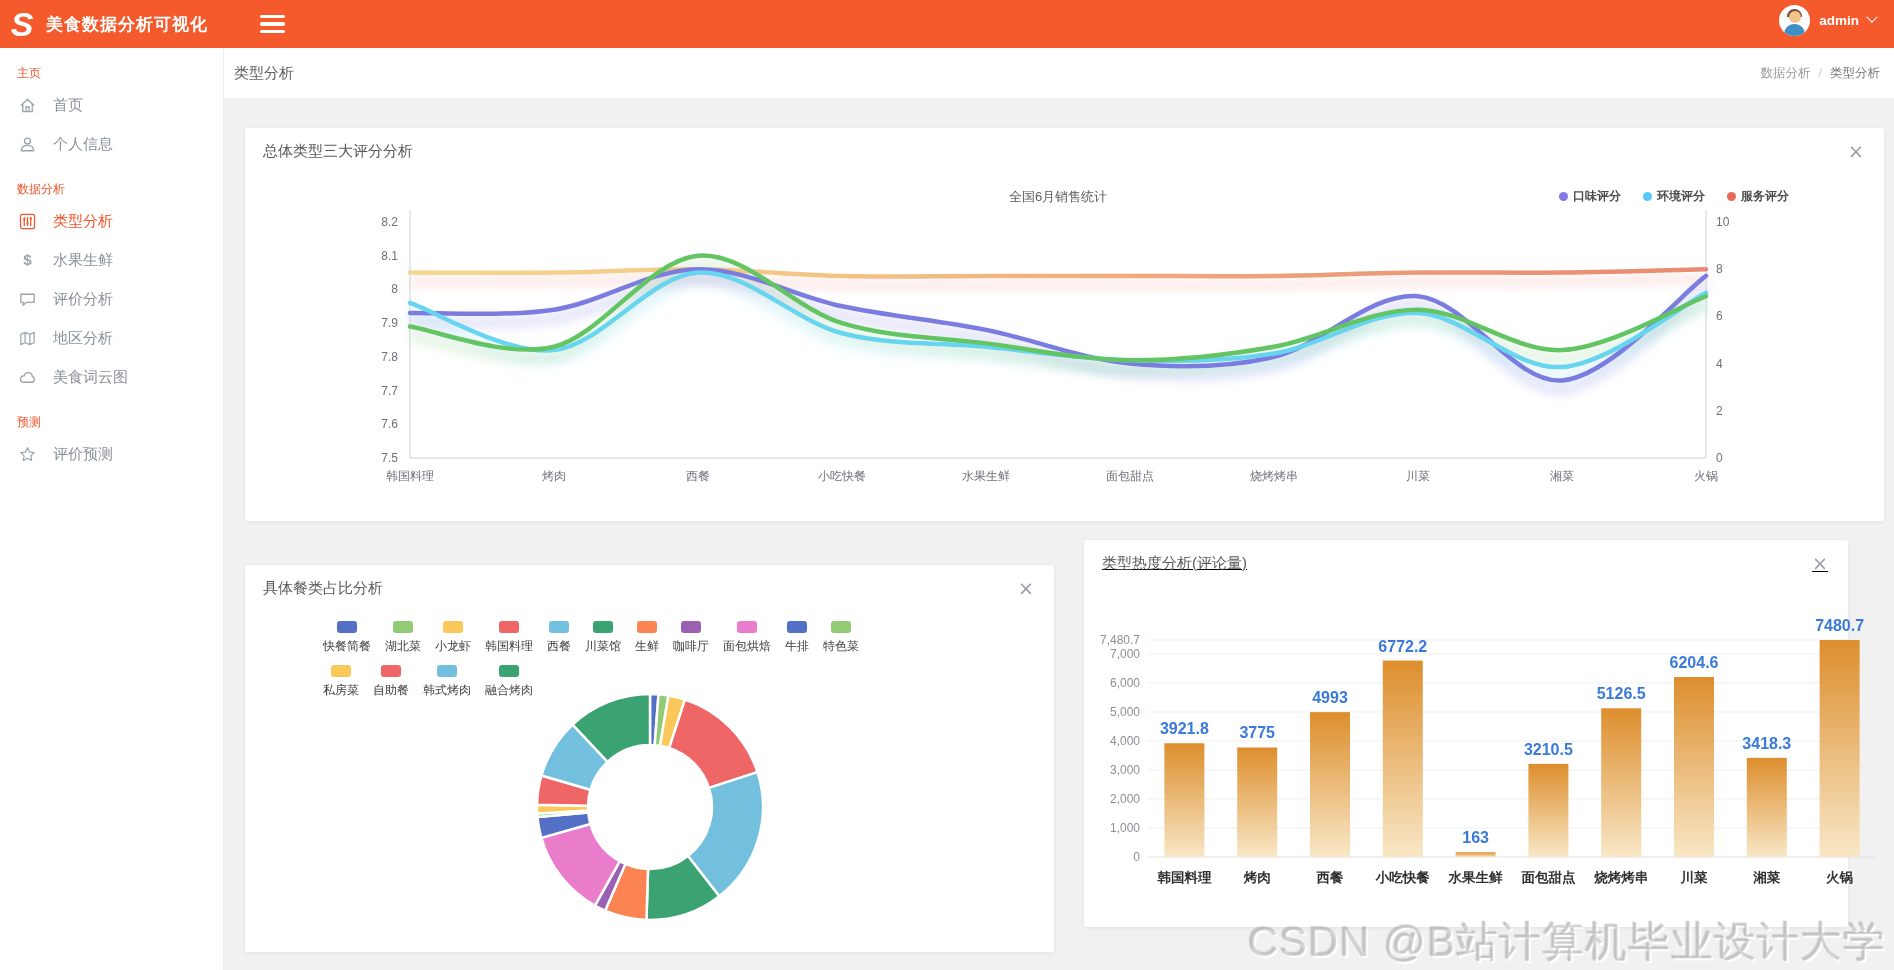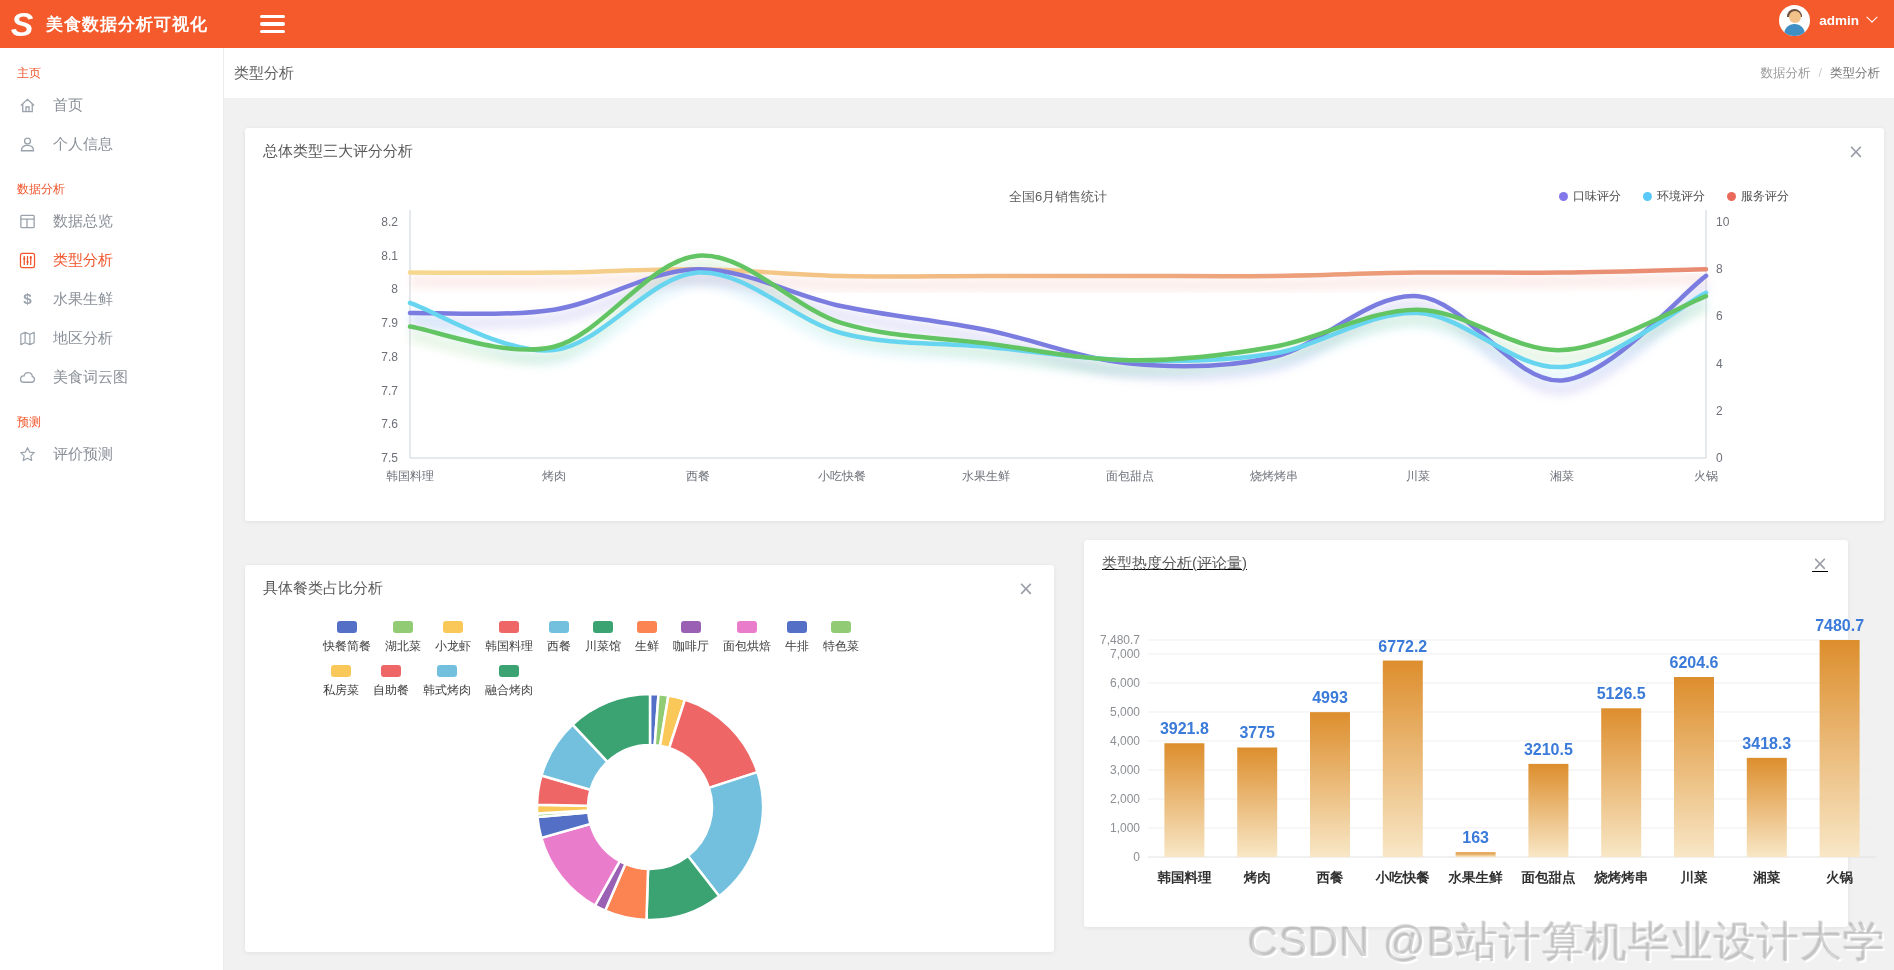--- a/index.html
+++ b/index.html
@@ -39,21 +39,21 @@
   .card{position:absolute;background:#fff;border-radius:3px;box-shadow:0 1px 5px rgba(0,0,0,.07);}
   .card-line{left:245px;top:128px;width:1639px;height:393px;}
   .card-pie{left:245px;top:565px;width:809px;height:387px;}
   .card-bar{left:1084px;top:540px;width:764px;height:387px;text-decoration:underline;}
   .card-head{height:46px;display:flex;align-items:center;justify-content:space-between;padding:0 20px 0 18px;}
   .card-title{color:#595959;font-size:15px;}
   .close-btn{color:#9a9ea6;font-size:19px;line-height:19px;cursor:pointer;font-family:"DejaVu Sans",sans-serif;}
   .chart-svg{position:absolute;left:0;top:44px;}
   svg text{font-family:"Liberation Sans","DejaVu Sans",sans-serif;}
   
-  .line-legend{position:absolute;top:60px;right:95px;display:flex;gap:22px;z-index:5;}
+  .line-legend{position:absolute;top:60px;right:95px;display:flex;gap:22px;z-index:5;font-weight:bold;}
   .lg-item{display:flex;align-items:center;gap:5px;font-size:12px;color:#4d4d4d;cursor:pointer;}
   .lg-dot{width:9px;height:9px;border-radius:50%;}
   
   .pie-legend{position:absolute;left:78px;top:56px;z-index:5;}
   .pie-legend .row{display:flex;gap:14px;margin-bottom:10px;}
   .pl-item{display:flex;align-items:center;gap:5px;font-size:12px;color:#3d3d3d;cursor:pointer;white-space:nowrap;flex-direction:column;}
   .pl-dot{width:20px;height:12px;border-radius:3px;}
   
   .watermark{position:absolute;right:8px;bottom:0px;z-index:50;font-size:42px;color:rgba(178,178,178,.55);
     text-shadow:2px 2px 1px rgba(255,255,255,.95), -1px -1px 1px rgba(110,110,110,.25);letter-spacing:1px;pointer-events:none;}
@@ -96,48 +96,47 @@
       <svg viewBox="0 0 20 20" width="19" height="19" fill="none" stroke="currentColor" stroke-width="1.4">
           <circle cx="10" cy="6.3" r="3.1"></circle>
           <path d="M3.6 16.6 C3.6 12.6 6.2 10.9 10 10.9 C13.8 10.9 16.4 12.6 16.4 16.6 Z"></path>
         </svg>
     </span>
     <span class="s-label">个人信息</span>
   </div>
 
   <div class="s-section">数据分析</div>
 
-  <div class="s-item">
-    <span class="s-ico">
-      <svg viewBox="0 0 20 20" width="19" height="19" fill="none" stroke="currentColor" stroke-width="1.4">
-          <rect x="3" y="3.5" width="14" height="13" rx="1"></rect>
-          <path d="M3 7.5 H17 M9.5 7.5 V16.5"></path>
-        </svg>
-    </span>
-    <span class="s-label">数据总览</span>
-  </div>
   <div class="s-item active">
     <span class="s-ico">
       <svg viewBox="0 0 20 20" width="19" height="19" fill="none" stroke="currentColor" stroke-width="1.3">
           <rect x="2.6" y="2.6" width="14.8" height="14.8" rx="2"></rect>
           <path d="M6.6 5.3 V14.7 M10 5.3 V14.7 M13.4 5.3 V14.7"></path>
           <circle cx="6.6" cy="8.2" r="1.2" fill="currentColor" stroke="none"></circle>
           <circle cx="10" cy="11.6" r="1.2" fill="currentColor" stroke="none"></circle>
           <circle cx="13.4" cy="7" r="1.2" fill="currentColor" stroke="none"></circle>
         </svg>
     </span>
     <span class="s-label">类型分析</span>
   </div>
   <div class="s-item">
     <span class="s-ico">
       <svg viewBox="0 0 20 20" width="19" height="19">
           <text x="10" y="15" text-anchor="middle" font-size="16" font-weight="bold" fill="currentColor">$</text>
         </svg>
     </span>
     <span class="s-label">水果生鲜</span>
+  </div>
+  <div class="s-item">
+    <span class="s-ico">
+      <svg viewBox="0 0 20 20" width="19" height="19" fill="none" stroke="currentColor" stroke-width="1.4" stroke-linejoin="round">
+          <path d="M3 4.5 H17 V13 H8.8 L5.4 16 V13 H3 Z"></path>
+        </svg>
+    </span>
+    <span class="s-label">评价分析</span>
   </div>
   <div class="s-item">
     <span class="s-ico">
       <svg viewBox="0 0 20 20" width="19" height="19" fill="none" stroke="currentColor" stroke-width="1.3" stroke-linejoin="round">
           <path d="M3 5.5 L7.5 3.5 L12.5 5.5 L17 3.5 V14.5 L12.5 16.5 L7.5 14.5 L3 16.5 Z M7.5 3.5 V14.5 M12.5 5.5 V16.5"></path>
         </svg>
     </span>
     <span class="s-label">地区分析</span>
   </div>
   <div class="s-item">

